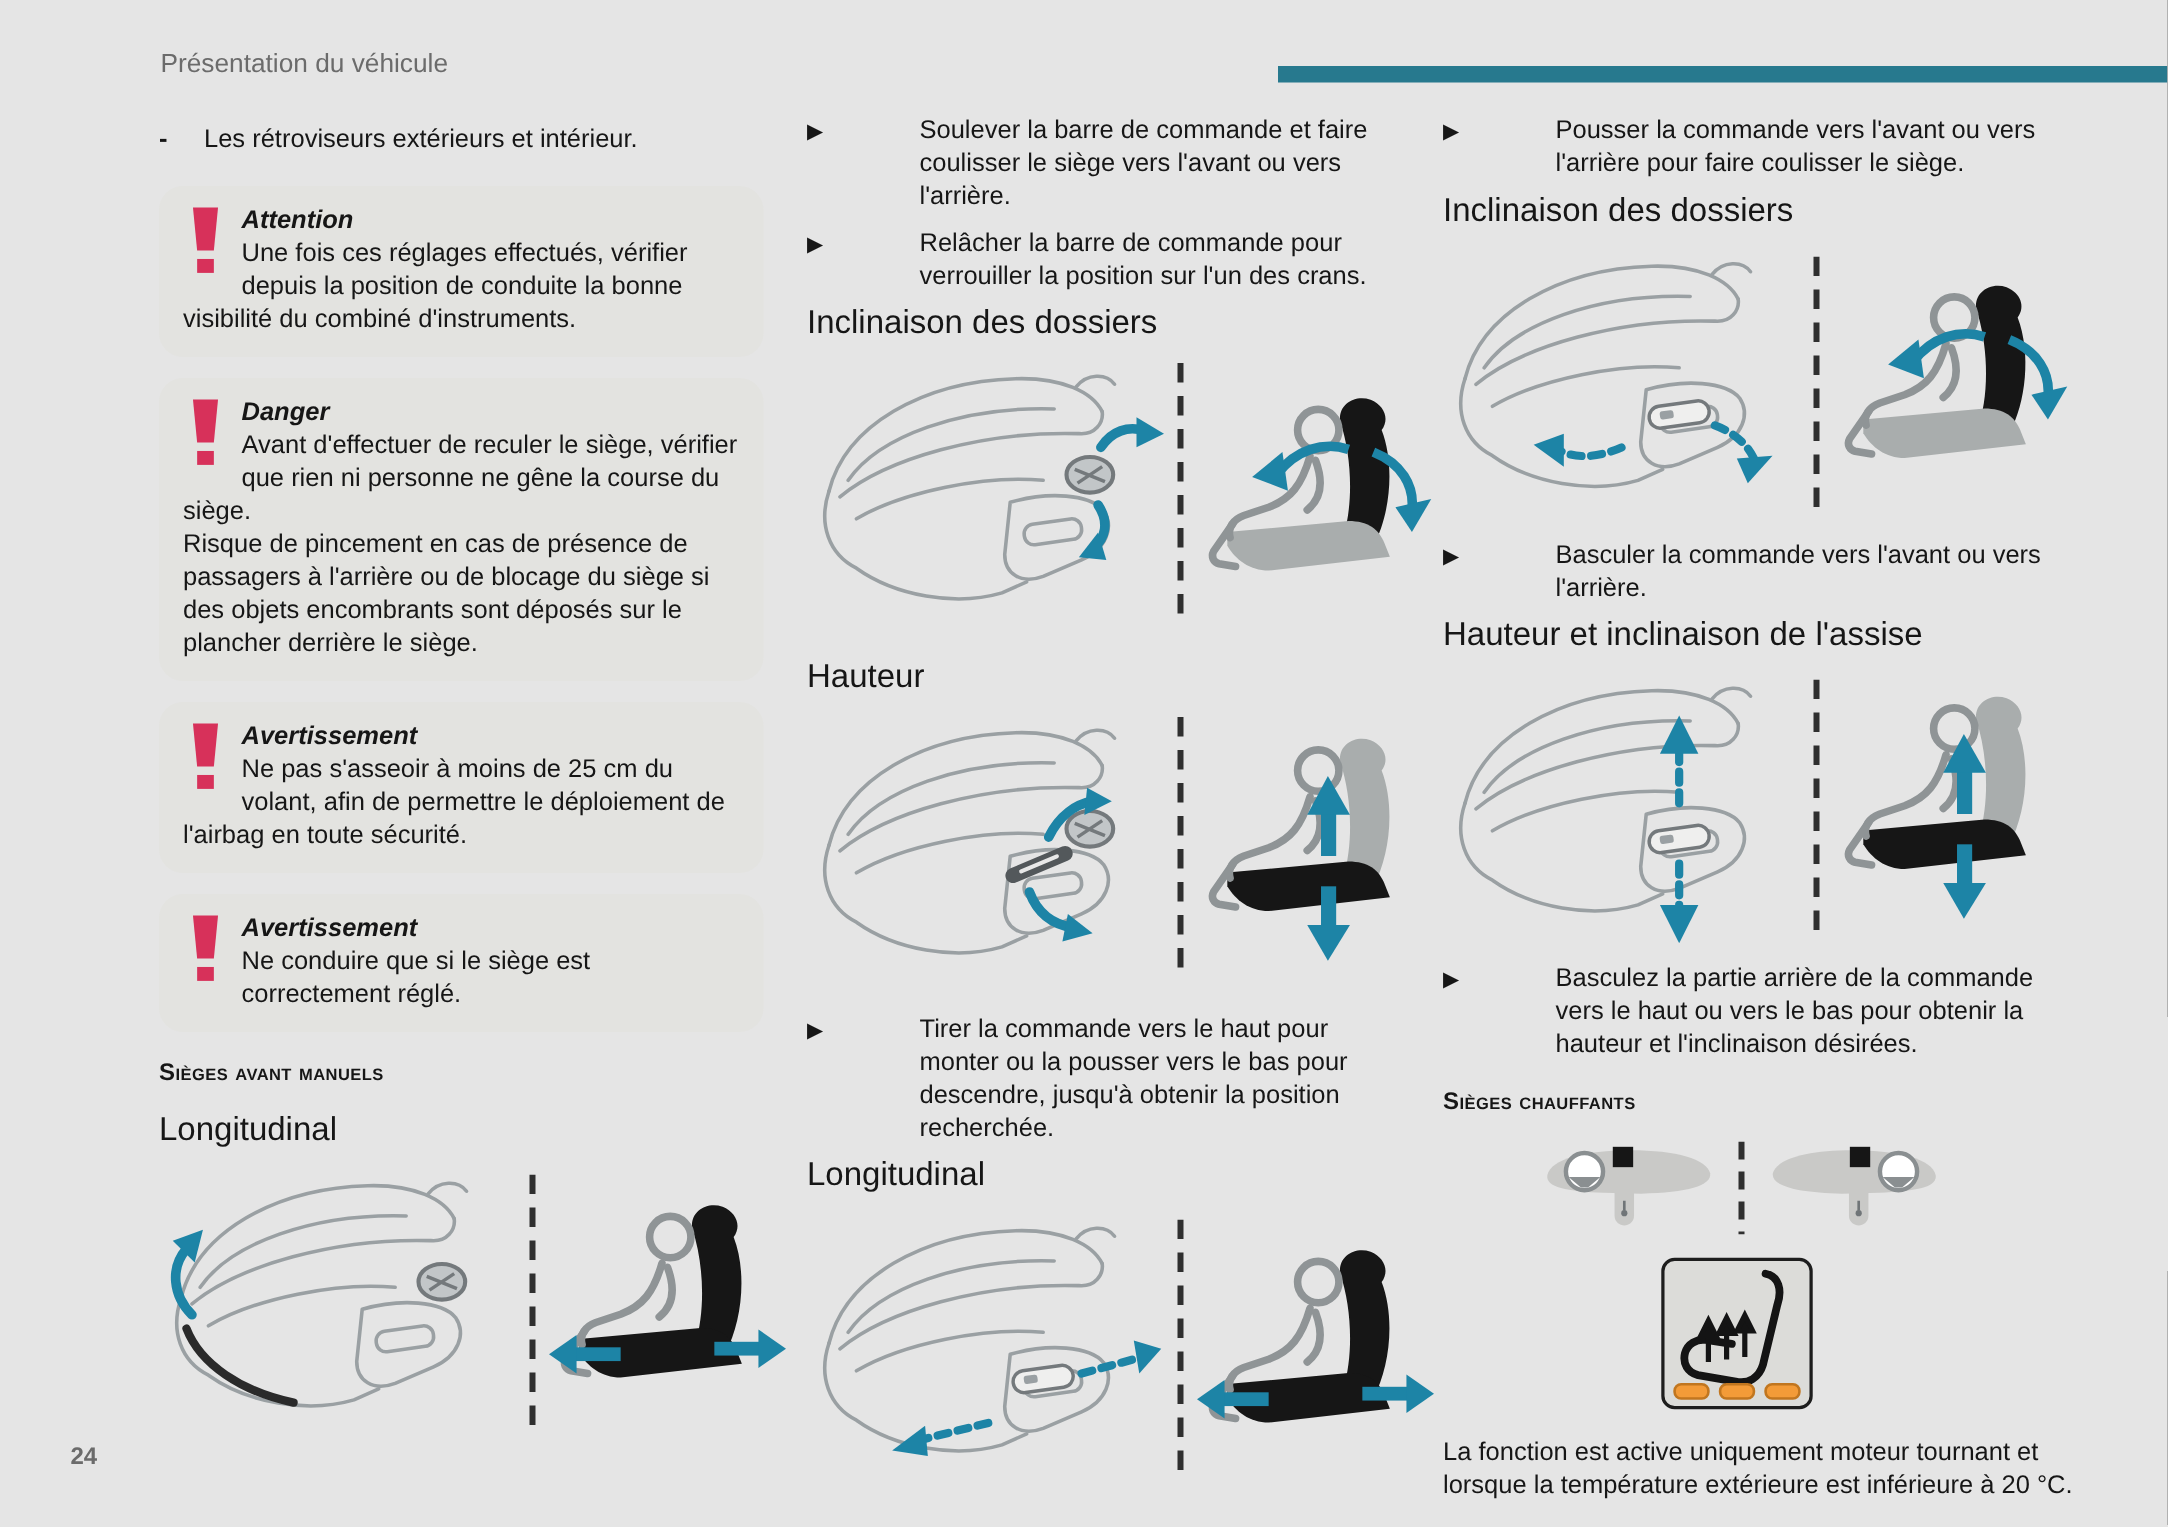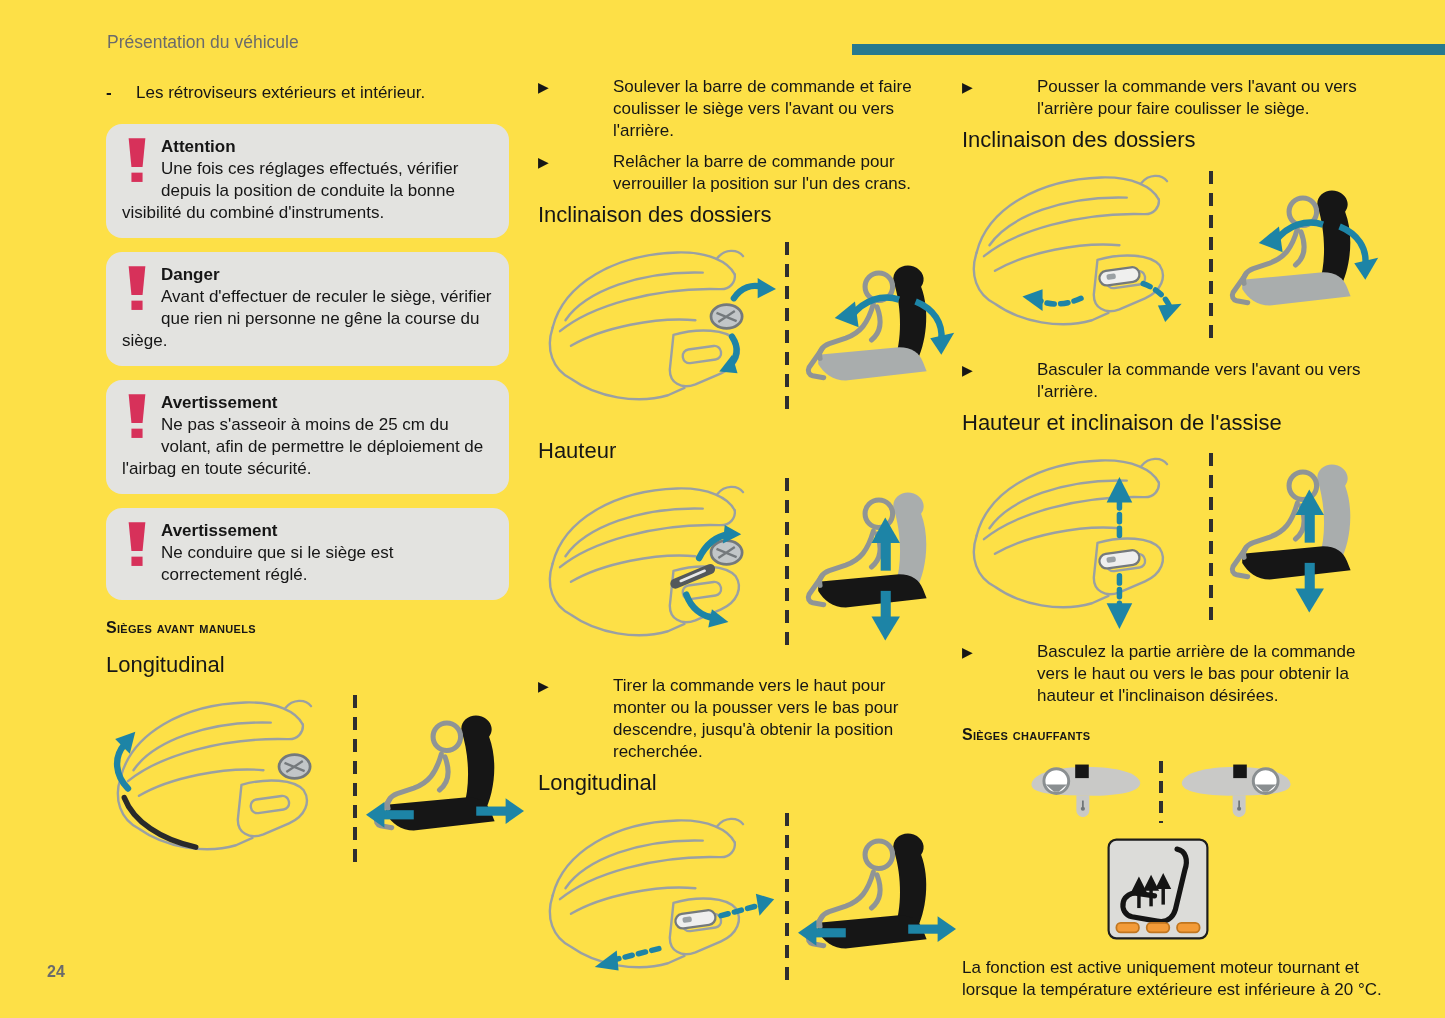--- a/index.html
+++ b/index.html
@@ -1,36 +1,36 @@
 <!DOCTYPE html>
 <html><head>
 <meta charset="utf-8">
 <style>
   html,body{margin:0;padding:0;background:#888;}
-  #page{position:relative;width:1445px;height:1018px;background:#fde047;
+  #page{position:relative;width:1445px;height:1018px;background:#e5e5e5;
         font-family:"Liberation Sans","DejaVu Sans",sans-serif;color:#161616;
         overflow:hidden;margin:0 auto;}
   
   .hdr{position:absolute;left:107px;top:32px;font-size:17.5px;color:#6b6b6b;}
   .accent-bar{position:absolute;left:852px;top:44px;width:593px;height:11px;background:#27798e;}
   .pagenum{position:absolute;left:47px;top:963px;font-size:16px;font-weight:bold;color:#6b6b6b;}
   
   .col{position:absolute;top:76px;font-size:17px;line-height:22px;}
   .col-left{left:106px;width:403px;}
   .col-mid{left:538px;width:402px;}
   .col-right{left:962px;width:424px;}
   p{margin:0;}
   
   .dash-line{display:flex;margin:6px 0 20px 0;}
   .dash-ico{width:30px;flex:none;}
   .dash-ico::before{content:"-";font-weight:bold;}
   
   .warnbox{background:#e3e3e0;border-radius:16px;padding:12px 16px 14px 16px;margin-bottom:14px;}
   .excl-ico{float:left;width:26px;height:47px;margin:2px 11px 0 2px;}
-  .wb-title{font-weight:bold;}
+  .wb-title{font-weight:bold;font-style:italic;}
   
   .tri{display:flex;margin:0 0 9px 0;gap:48px;}
   .tri-ico{width:27px;flex:none;font-size:14px;line-height:22px;}
   .tri-ico::before{content:"\25B6";}
   
   .sec{font-variant:small-caps;font-weight:bold;font-size:16px;line-height:28px;
        letter-spacing:.3px;margin:14px 0 12px 0;}
   .sub{font-weight:normal;font-size:22px;margin:8px 0 10px 0;}
   
   .illus{display:flex;align-items:center;justify-content:flex-start;margin:4px 0 10px 0;}
@@ -138,20 +138,21 @@
       <p>Une fois ces réglages effectués, vérifier depuis la position de conduite la bonne visibilité du combiné d'instruments.</p>
     </div>
 
     <div class="warnbox">
       <svg class="excl-ico" viewBox="0 0 28 50">
         <polygon points="5,0 23,0 20,31 8,31" fill="#d7315a"></polygon>
         <rect x="8" y="37" width="12" height="10" fill="#d7315a"></rect>
       </svg>
       <div class="wb-title">Danger</div>
       <p>Avant d'effectuer de reculer le siège, vérifier que rien ni personne ne gêne la course du siège.</p>
+      <p>Risque de pincement en cas de présence de passagers à l'arrière ou de blocage du siège si des objets encombrants sont déposés sur le plancher derrière le siège.</p>
     </div>
 
     <div class="warnbox">
       <svg class="excl-ico" viewBox="0 0 28 50">
         <polygon points="5,0 23,0 20,31 8,31" fill="#d7315a"></polygon>
         <rect x="8" y="37" width="12" height="10" fill="#d7315a"></rect>
       </svg>
       <div class="wb-title">Avertissement</div>
       <p>Ne pas s'asseoir à moins de 25 cm du volant, afin de permettre le déploiement de l'airbag en toute sécurité.</p>
     </div>

